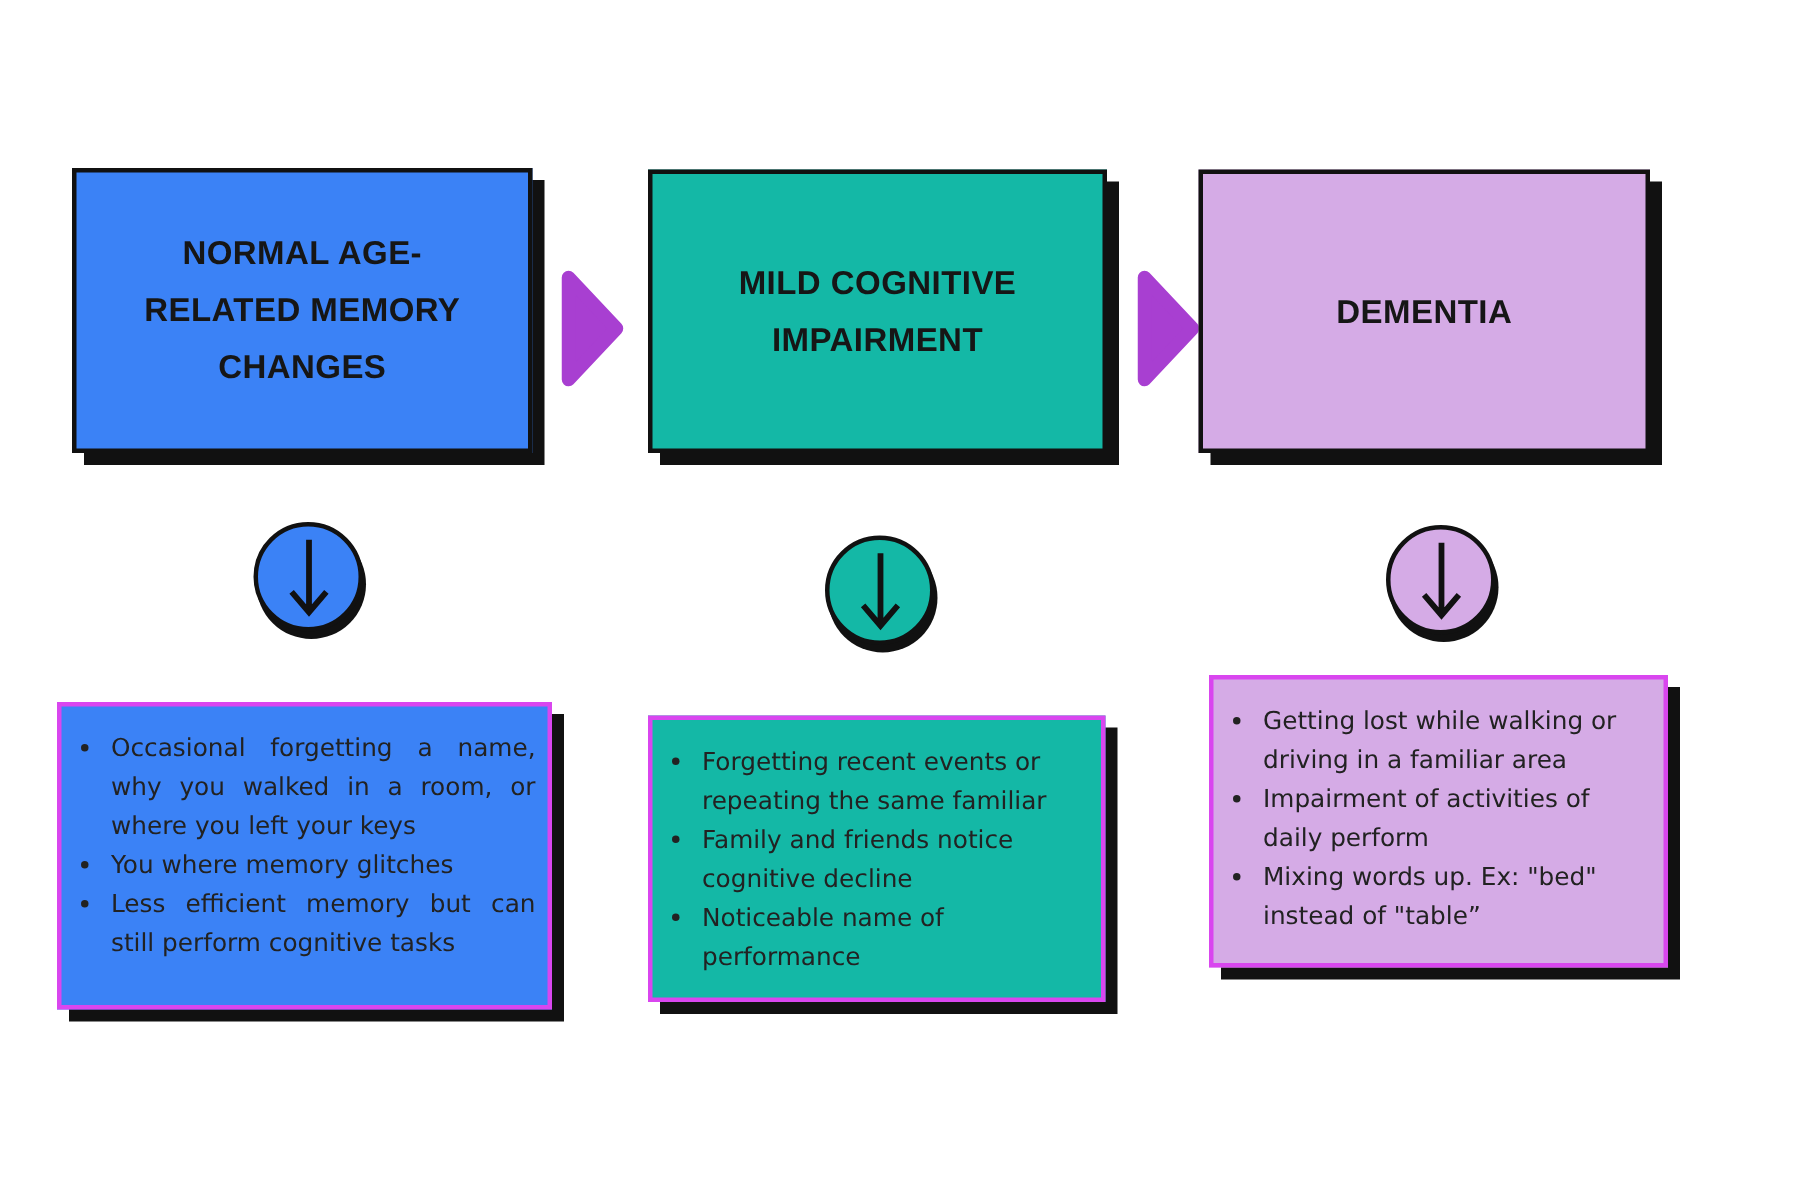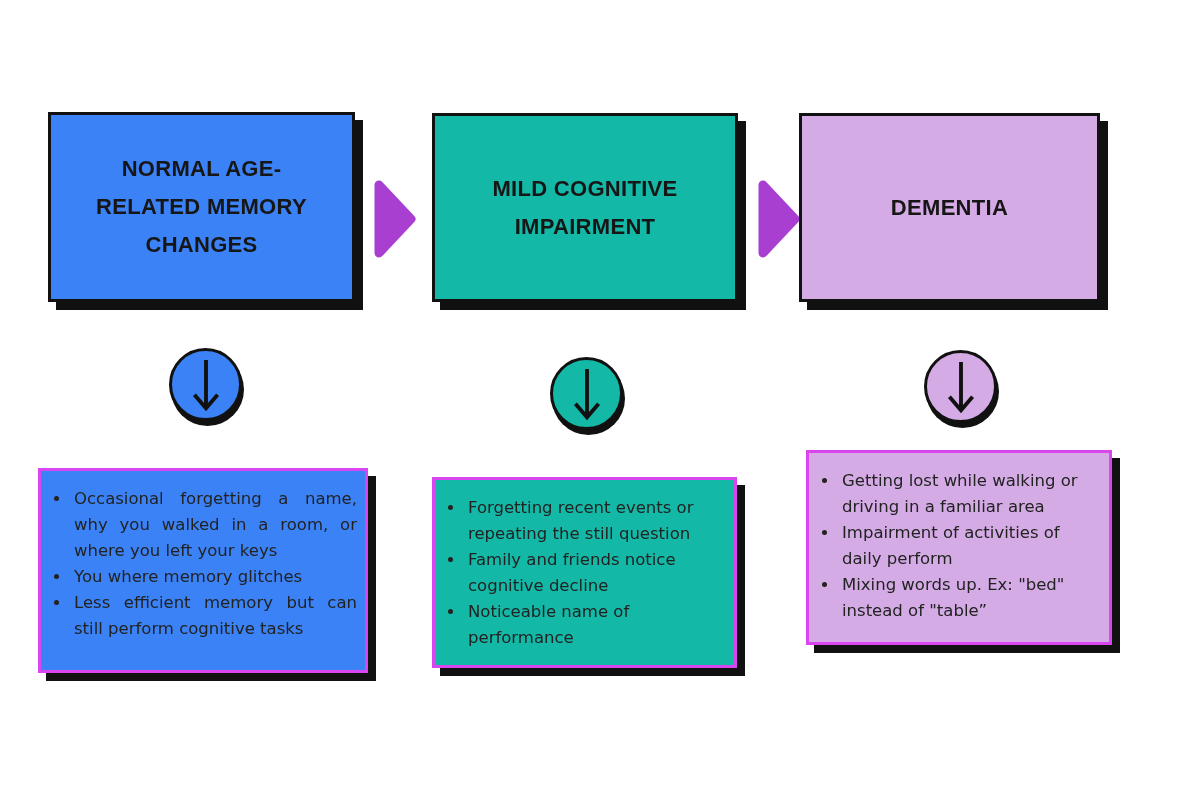--- a/index.html
+++ b/index.html
@@ -130,21 +130,21 @@
   <div class="dbox dbox-1 fill-cyan">
     <ul>
       <li>Occasional forgetting a name, why you walked in a room, or where you left your keys</li>
       <li>You where memory glitches</li>
       <li>Less efficient memory but can still perform cognitive tasks</li>
     </ul>
   </div>
 
   <div class="dbox dbox-2 fill-pink">
     <ul>
-      <li>Forgetting recent events or repeating the still question</li>
+      <li>Forgetting recent events or repeating the same familiar</li>
       <li>Family and friends notice cognitive decline</li>
       <li>Noticeable name of performance</li>
     </ul>
   </div>
 
   <div class="dbox dbox-3 fill-purple">
     <ul>
       <li>Getting lost while walking or driving in a familiar area</li>
       <li>Impairment of activities of daily perform</li>
       <li>Mixing words up. Ex: "bed" instead of "table”</li>

